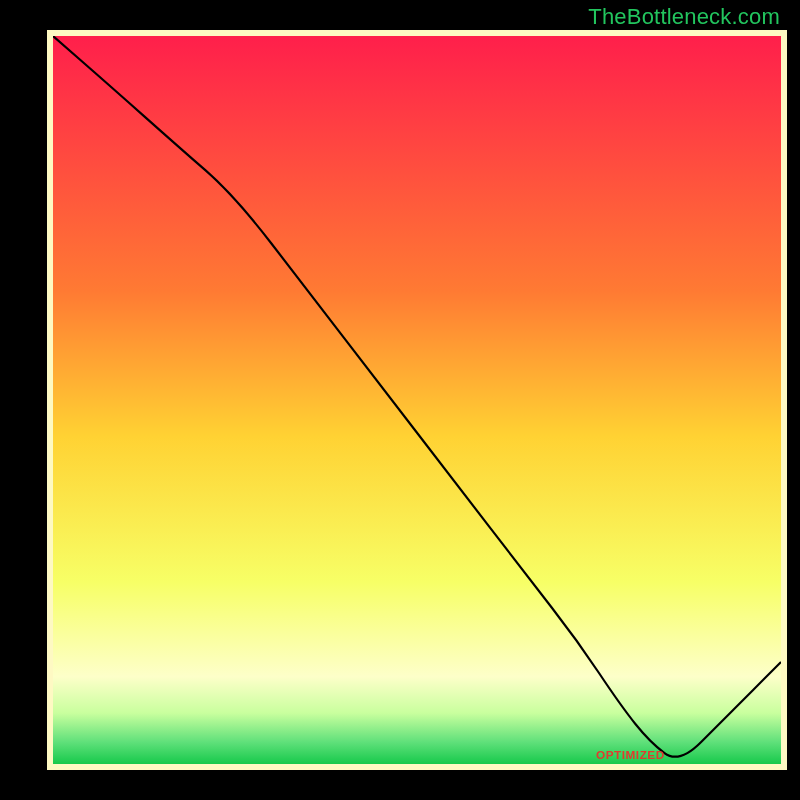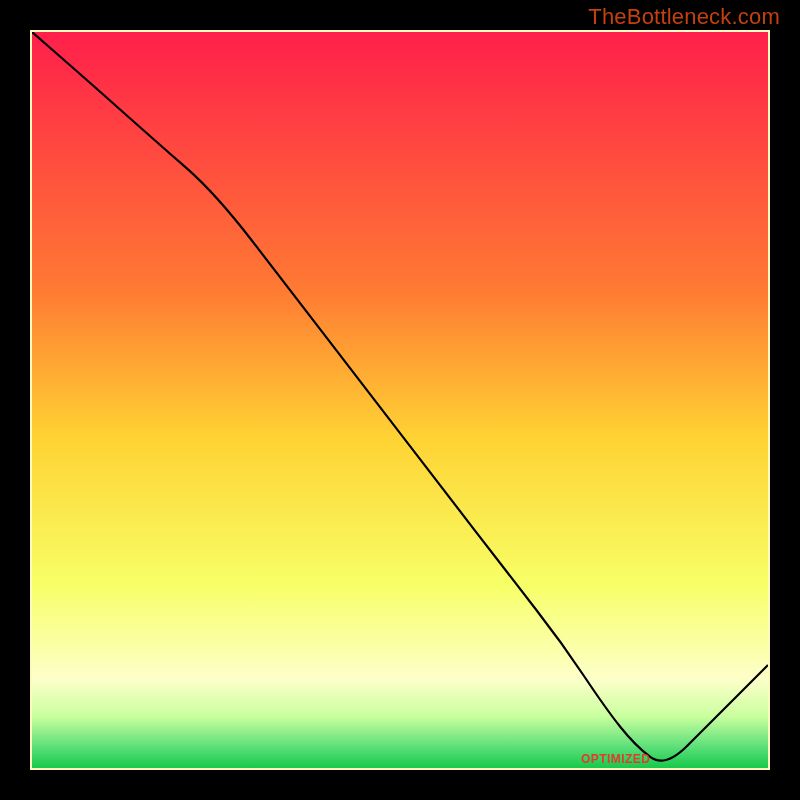--- a/index.html
+++ b/index.html
@@ -13,33 +13,33 @@
   .frame {
     position: relative;
     width: 800px;
     height: 800px;
     background: #000;
   }
   .watermark {
     position: absolute;
     top: 4px;
     right: 20px;
-    color: #c2410c;
+    color: #22c55e;
     font-family: Arial, Helvetica, sans-serif;
     font-size: 22px;
     font-weight: 400;
     letter-spacing: 0.2px;
   }
   .plot-wrap {
     position: absolute;
-    left: 30px;
+    left: 47px;
     top: 30px;
     width: 740px;
     height: 740px;
-    border: 2px solid #fef9c3;
+    border: 6px solid #fef9c3;
     box-sizing: border-box;
     overflow: hidden;
   }
   svg.plot {
     display: block;
     width: 100%;
     height: 100%;
   }
   .curve {
     fill: none;

